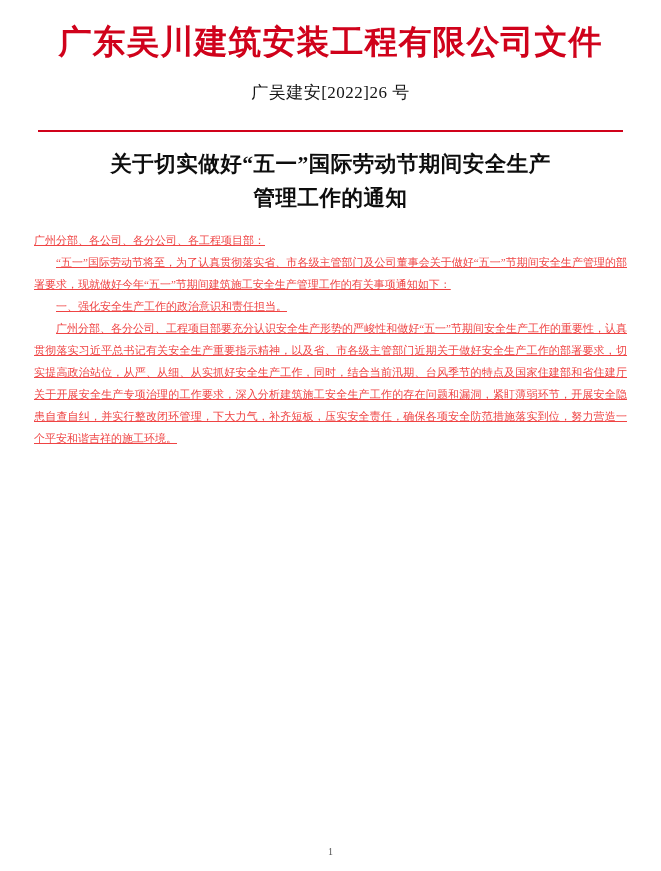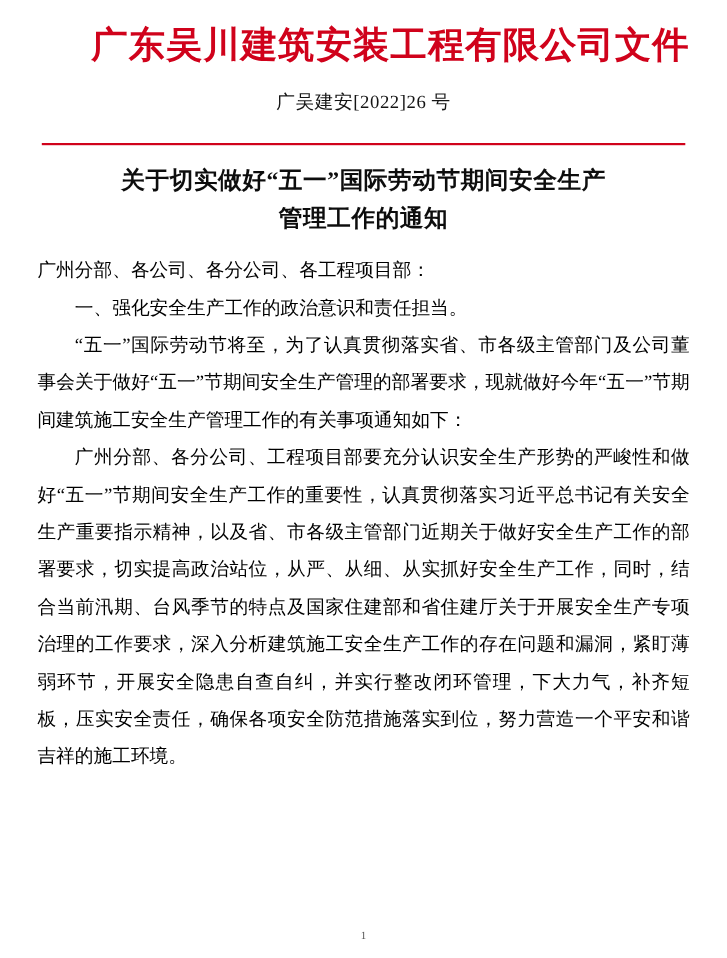--- a/index.html
+++ b/index.html
@@ -16,21 +16,21 @@
     overflow: hidden;
   }
   .page {
     width: 661px;
     height: 871px;
     box-sizing: border-box;
     padding: 14px 34px 0 34px;
     position: relative;
   }
   .doc-title {
-    text-align: right;
+    text-align: center;
     color: #d0021b;
     font-weight: bold;
     font-size: 33px;
     letter-spacing: 1px;
     line-height: 1.25;
     margin: 8px 0 11px 0;
     font-family: "Liberation Serif", "DejaVu Serif", serif;
     white-space: nowrap;
   }
   .doc-number {
@@ -52,25 +52,26 @@
     line-height: 1.55;
     margin-top: 16px;
     color: #0d0d0d;
     letter-spacing: 0.5px;
   }
   .subject span {
     display: block;
   }
   .body-text {
     margin-top: 14px;
-    font-size: 17px;
+    font-size: 11px;
     line-height: 2.0;
     text-align: justify;
     text-justify: inter-ideograph;
-    color: #000000;
+    color: #ef4444;
+    text-decoration: underline;
   }
   .body-text p {
     margin: 0;
     text-align: justify;
     text-justify: inter-ideograph;
   }
   .body-text p.indent {
     text-indent: 2em;
   }
   .page-number {
@@ -94,20 +95,20 @@
 
   <div class="red-rule"></div>
 
   <div class="subject">
     <span>关于切实做好“五一”国际劳动节期间安全生产</span>
     <span>管理工作的通知</span>
   </div>
 
   <div class="body-text">
     <p>广州分部、各公司、各分公司、各工程项目部：</p>
+    <p class="indent">“五一”国际劳动节将至，为了认真贯彻落实省、市各级主管部门及公司董事会关于做好“五一”节期间安全生产管理的部署要求，现就做好今年“五一”节期间建筑施工安全生产管理工作的有关事项通知如下：</p>
     <p class="indent">一、强化安全生产工作的政治意识和责任担当。</p>
-    <p class="indent">“五一”国际劳动节将至，为了认真贯彻落实省、市各级主管部门及公司董事会关于做好“五一”节期间安全生产管理的部署要求，现就做好今年“五一”节期间建筑施工安全生产管理工作的有关事项通知如下：</p>
     <p class="indent">广州分部、各分公司、工程项目部要充分认识安全生产形势的严峻性和做好“五一”节期间安全生产工作的重要性，认真贯彻落实习近平总书记有关安全生产重要指示精神，以及省、市各级主管部门近期关于做好安全生产工作的部署要求，切实提高政治站位，从严、从细、从实抓好安全生产工作，同时，结合当前汛期、台风季节的特点及国家住建部和省住建厅关于开展安全生产专项治理的工作要求，深入分析建筑施工安全生产工作的存在问题和漏洞，紧盯薄弱环节，开展安全隐患自查自纠，并实行整改闭环管理，下大力气，补齐短板，压实安全责任，确保各项安全防范措施落实到位，努力营造一个平安和谐吉祥的施工环境。</p>
   </div>
 
   <div class="page-number">1</div>
 
 </div>
 
 </body></html>

